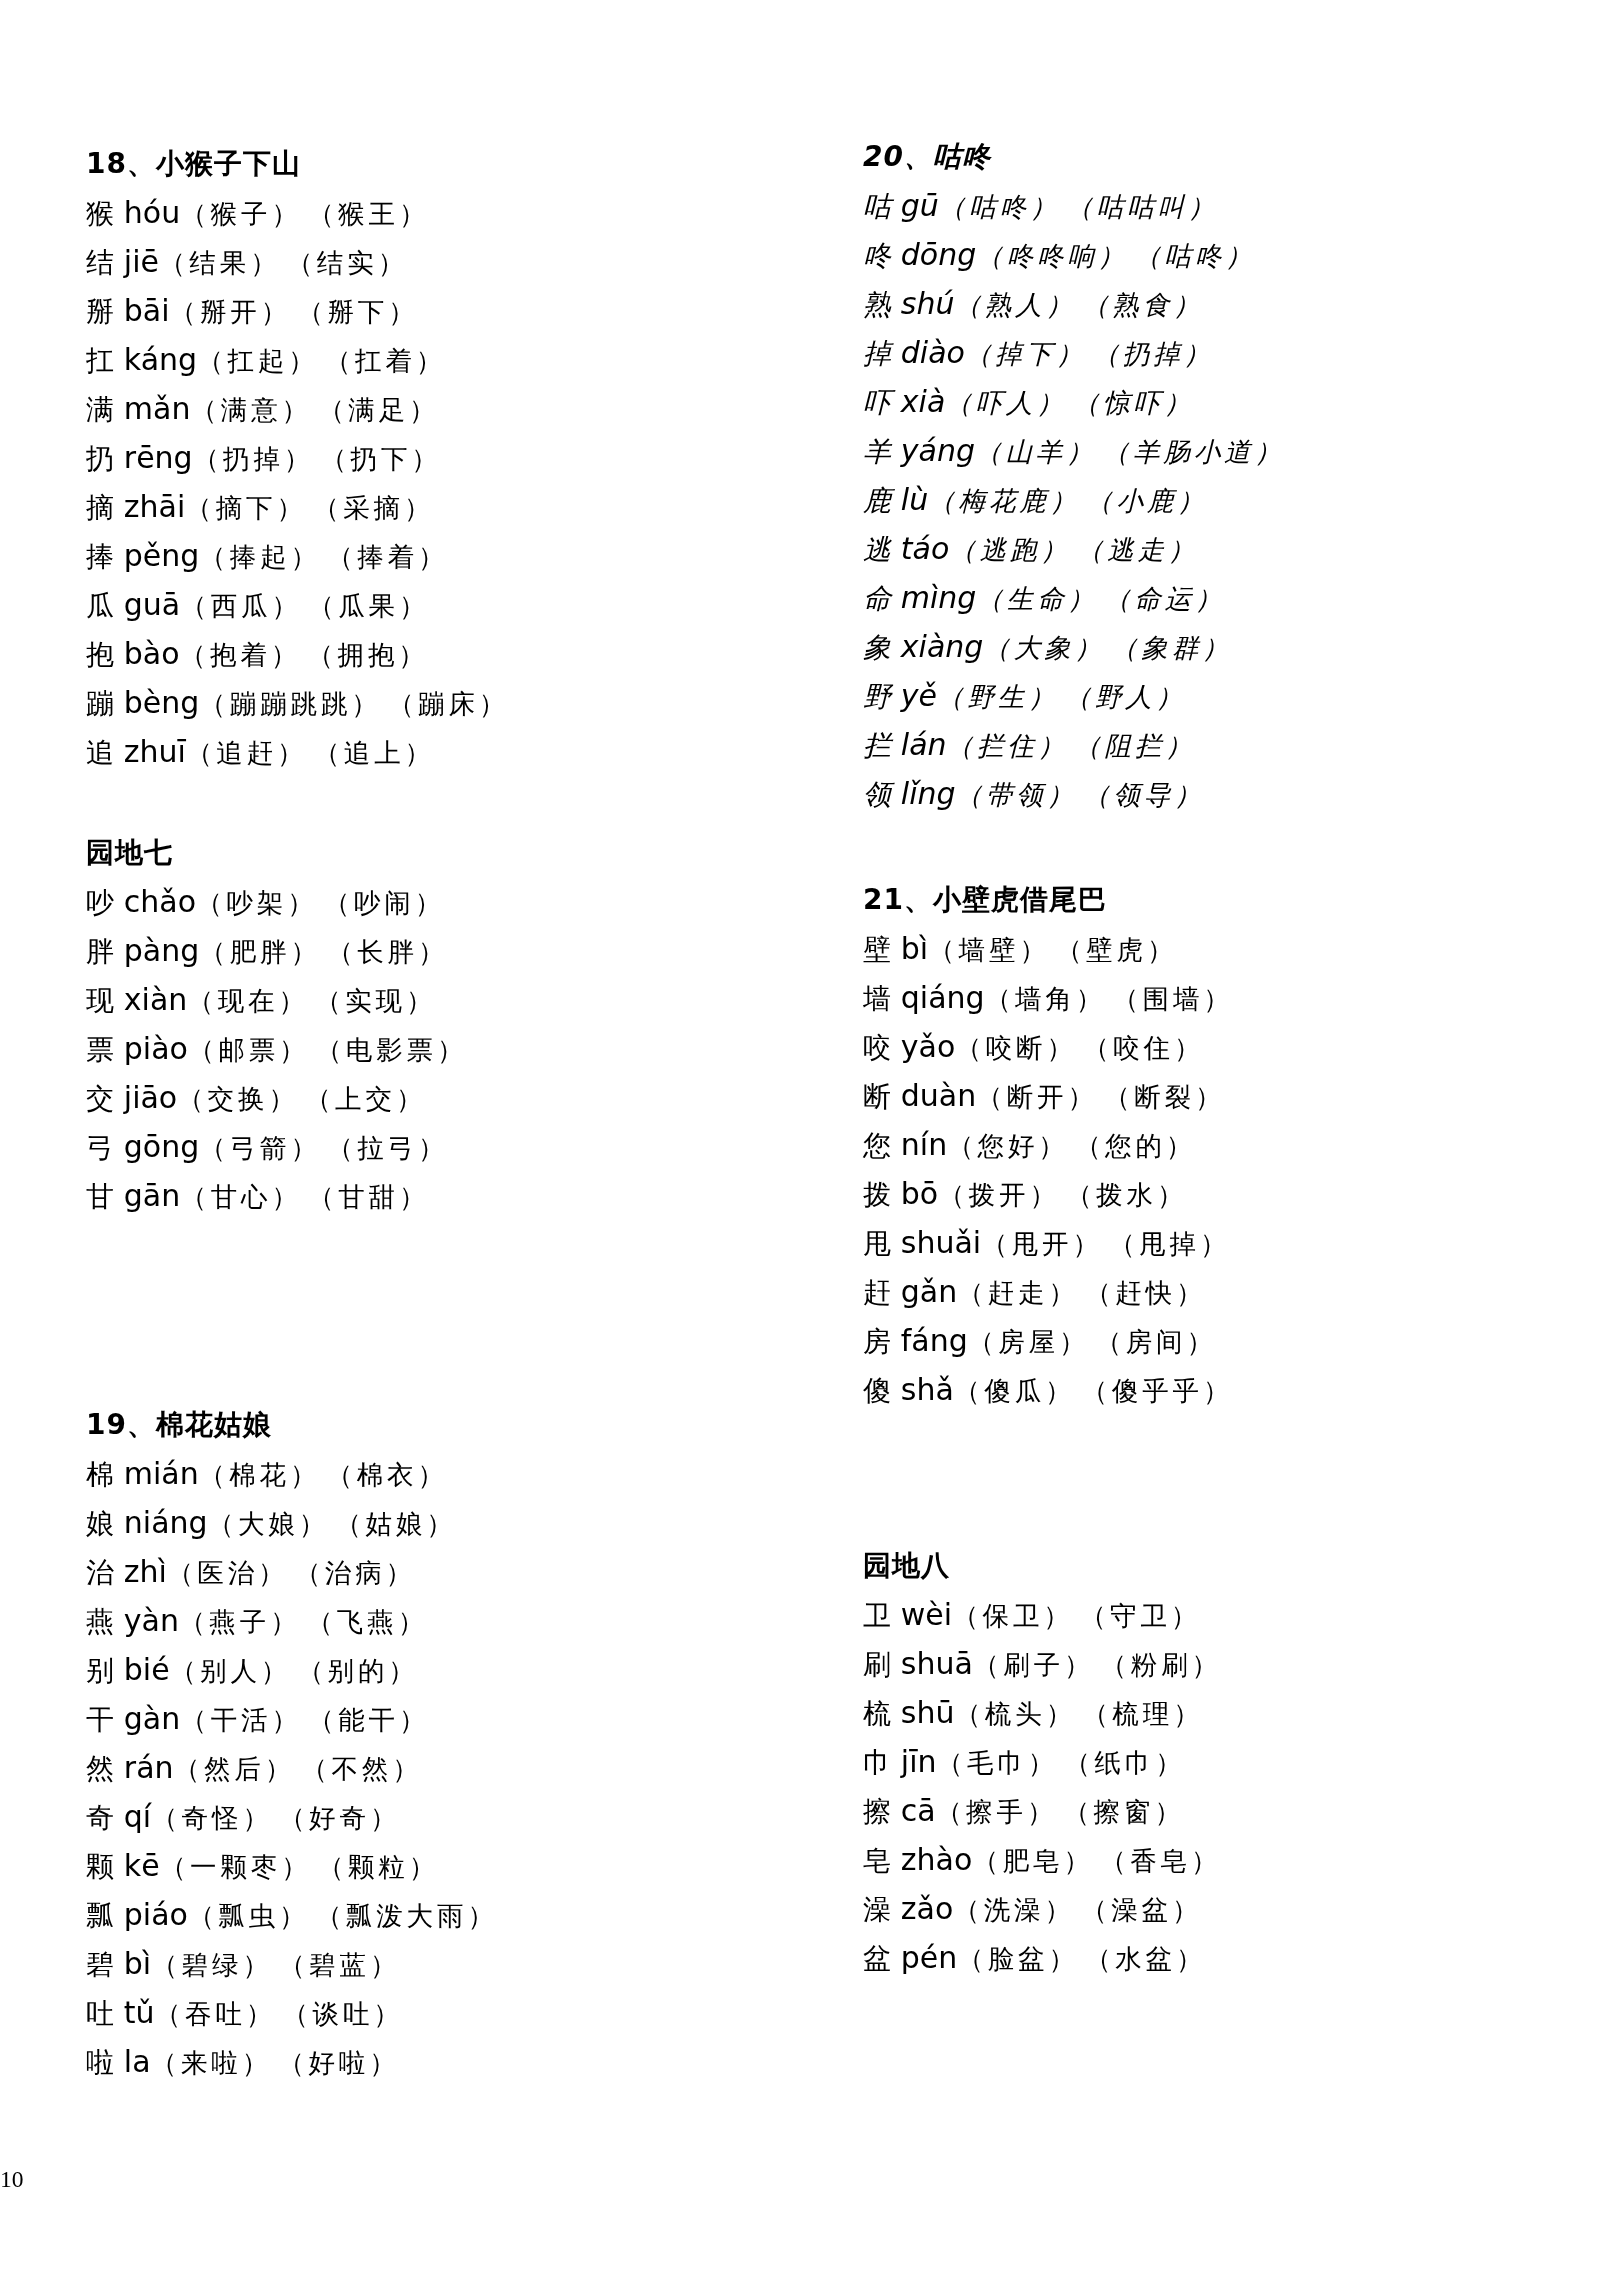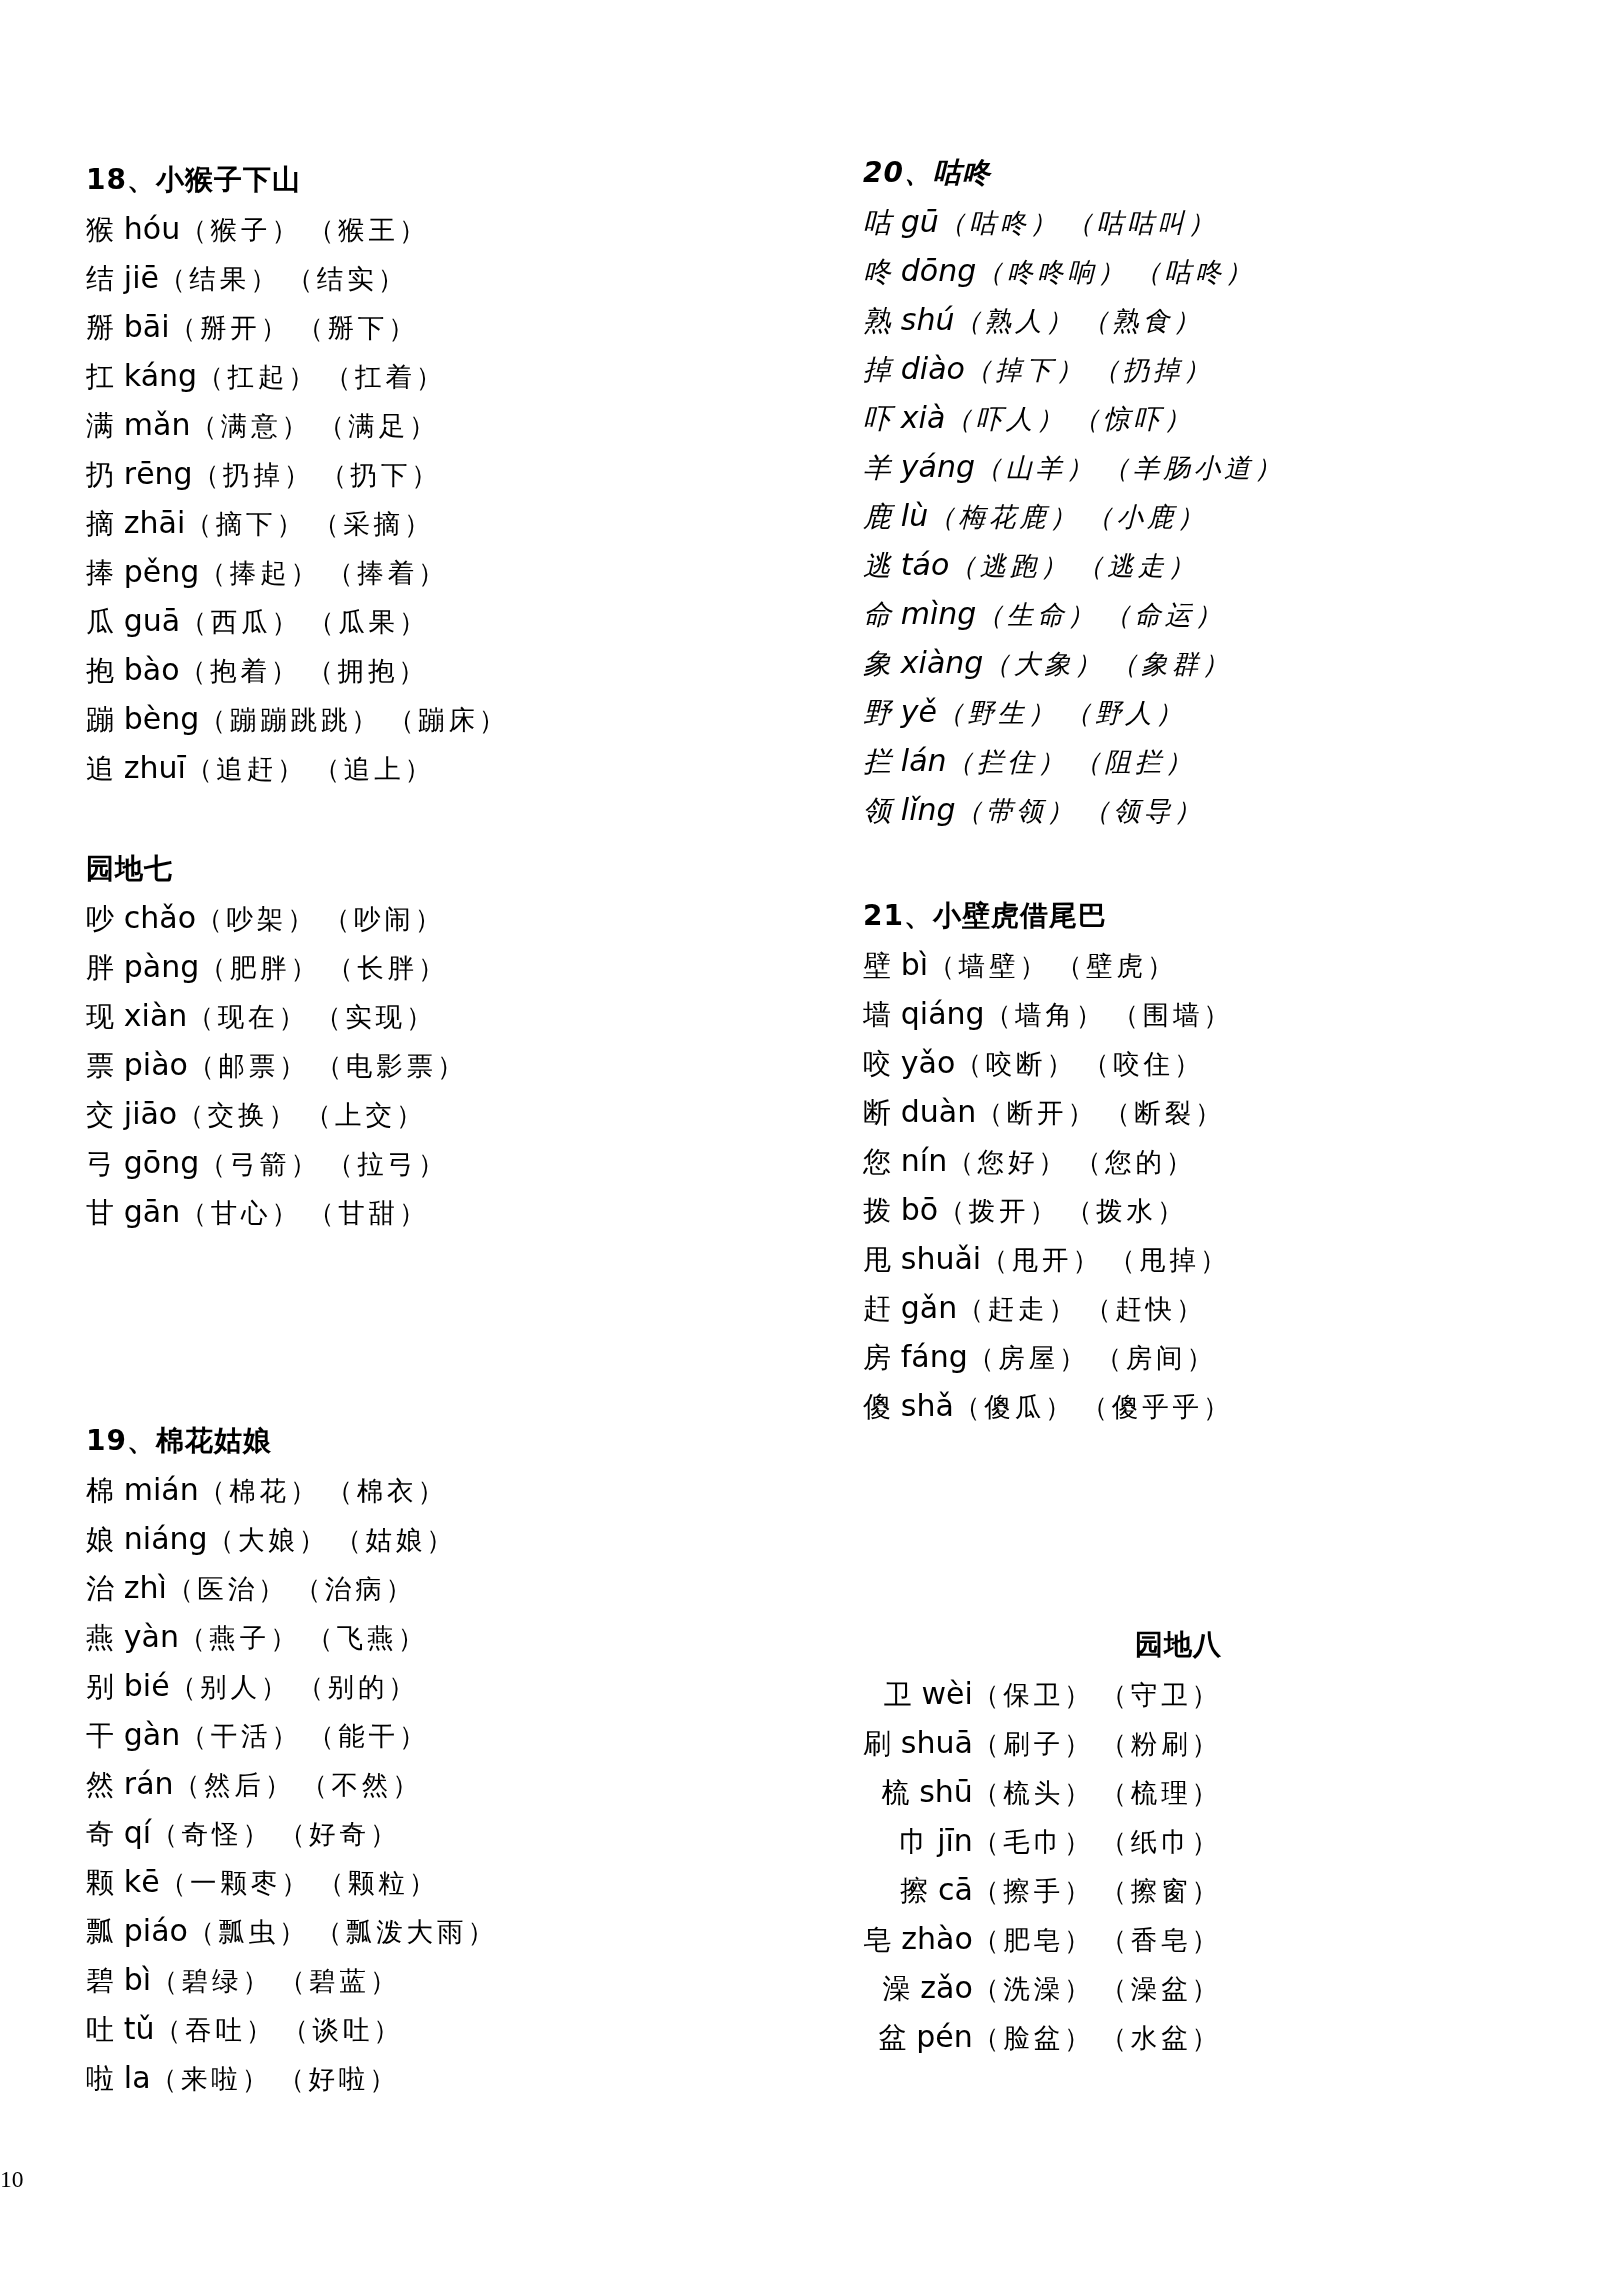--- a/index.html
+++ b/index.html
@@ -18,21 +18,20 @@
     .column {
       position: absolute;
       top: 0;
     }
     .col-left { left: 86px; }
     .col-right { left: 863px; }
     .section {
       position: absolute;
       left: 0;
       white-space: nowrap;
-      margin-top: 16px;
     }
     .section-heading {
       height: 49px;
       line-height: 49px;
       font-size: 28px;
       font-weight: bold;
       letter-spacing: 1px;
     }
     .entry {
       height: 49px;
@@ -144,21 +143,21 @@
     <div class="entry"><span class="hanzi">咬</span><span class="pinyin">yǎo</span><span class="word">（咬断）</span><span class="word-sep"></span><span class="word">（咬住）</span></div>
     <div class="entry"><span class="hanzi">断</span><span class="pinyin">duàn</span><span class="word">（断开）</span><span class="word-sep"></span><span class="word">（断裂）</span></div>
     <div class="entry"><span class="hanzi">您</span><span class="pinyin">nín</span><span class="word">（您好）</span><span class="word-sep"></span><span class="word">（您的）</span></div>
     <div class="entry"><span class="hanzi">拨</span><span class="pinyin">bō</span><span class="word">（拨开）</span><span class="word-sep"></span><span class="word">（拨水）</span></div>
     <div class="entry"><span class="hanzi">甩</span><span class="pinyin">shuǎi</span><span class="word">（甩开）</span><span class="word-sep"></span><span class="word">（甩掉）</span></div>
     <div class="entry"><span class="hanzi">赶</span><span class="pinyin">gǎn</span><span class="word">（赶走）</span><span class="word-sep"></span><span class="word">（赶快）</span></div>
     <div class="entry"><span class="hanzi">房</span><span class="pinyin">fáng</span><span class="word">（房屋）</span><span class="word-sep"></span><span class="word">（房间）</span></div>
     <div class="entry"><span class="hanzi">傻</span><span class="pinyin">shǎ</span><span class="word">（傻瓜）</span><span class="word-sep"></span><span class="word">（傻乎乎）</span></div>
   </div>
 
-  <div class="section" style="top:1604px;text-align:right;">
+  <div class="section" style="top:1541px;">
     <div class="section-heading">园地八</div>
     <div class="entry"><span class="hanzi">卫</span><span class="pinyin">wèi</span><span class="word">（保卫）</span><span class="word-sep"></span><span class="word">（守卫）</span></div>
     <div class="entry"><span class="hanzi">刷</span><span class="pinyin">shuā</span><span class="word">（刷子）</span><span class="word-sep"></span><span class="word">（粉刷）</span></div>
     <div class="entry"><span class="hanzi">梳</span><span class="pinyin">shū</span><span class="word">（梳头）</span><span class="word-sep"></span><span class="word">（梳理）</span></div>
     <div class="entry"><span class="hanzi">巾</span><span class="pinyin">jīn</span><span class="word">（毛巾）</span><span class="word-sep"></span><span class="word">（纸巾）</span></div>
     <div class="entry"><span class="hanzi">擦</span><span class="pinyin">cā</span><span class="word">（擦手）</span><span class="word-sep"></span><span class="word">（擦窗）</span></div>
     <div class="entry"><span class="hanzi">皂</span><span class="pinyin">zhào</span><span class="word">（肥皂）</span><span class="word-sep"></span><span class="word">（香皂）</span></div>
     <div class="entry"><span class="hanzi">澡</span><span class="pinyin">zǎo</span><span class="word">（洗澡）</span><span class="word-sep"></span><span class="word">（澡盆）</span></div>
     <div class="entry"><span class="hanzi">盆</span><span class="pinyin">pén</span><span class="word">（脸盆）</span><span class="word-sep"></span><span class="word">（水盆）</span></div>
   </div>

